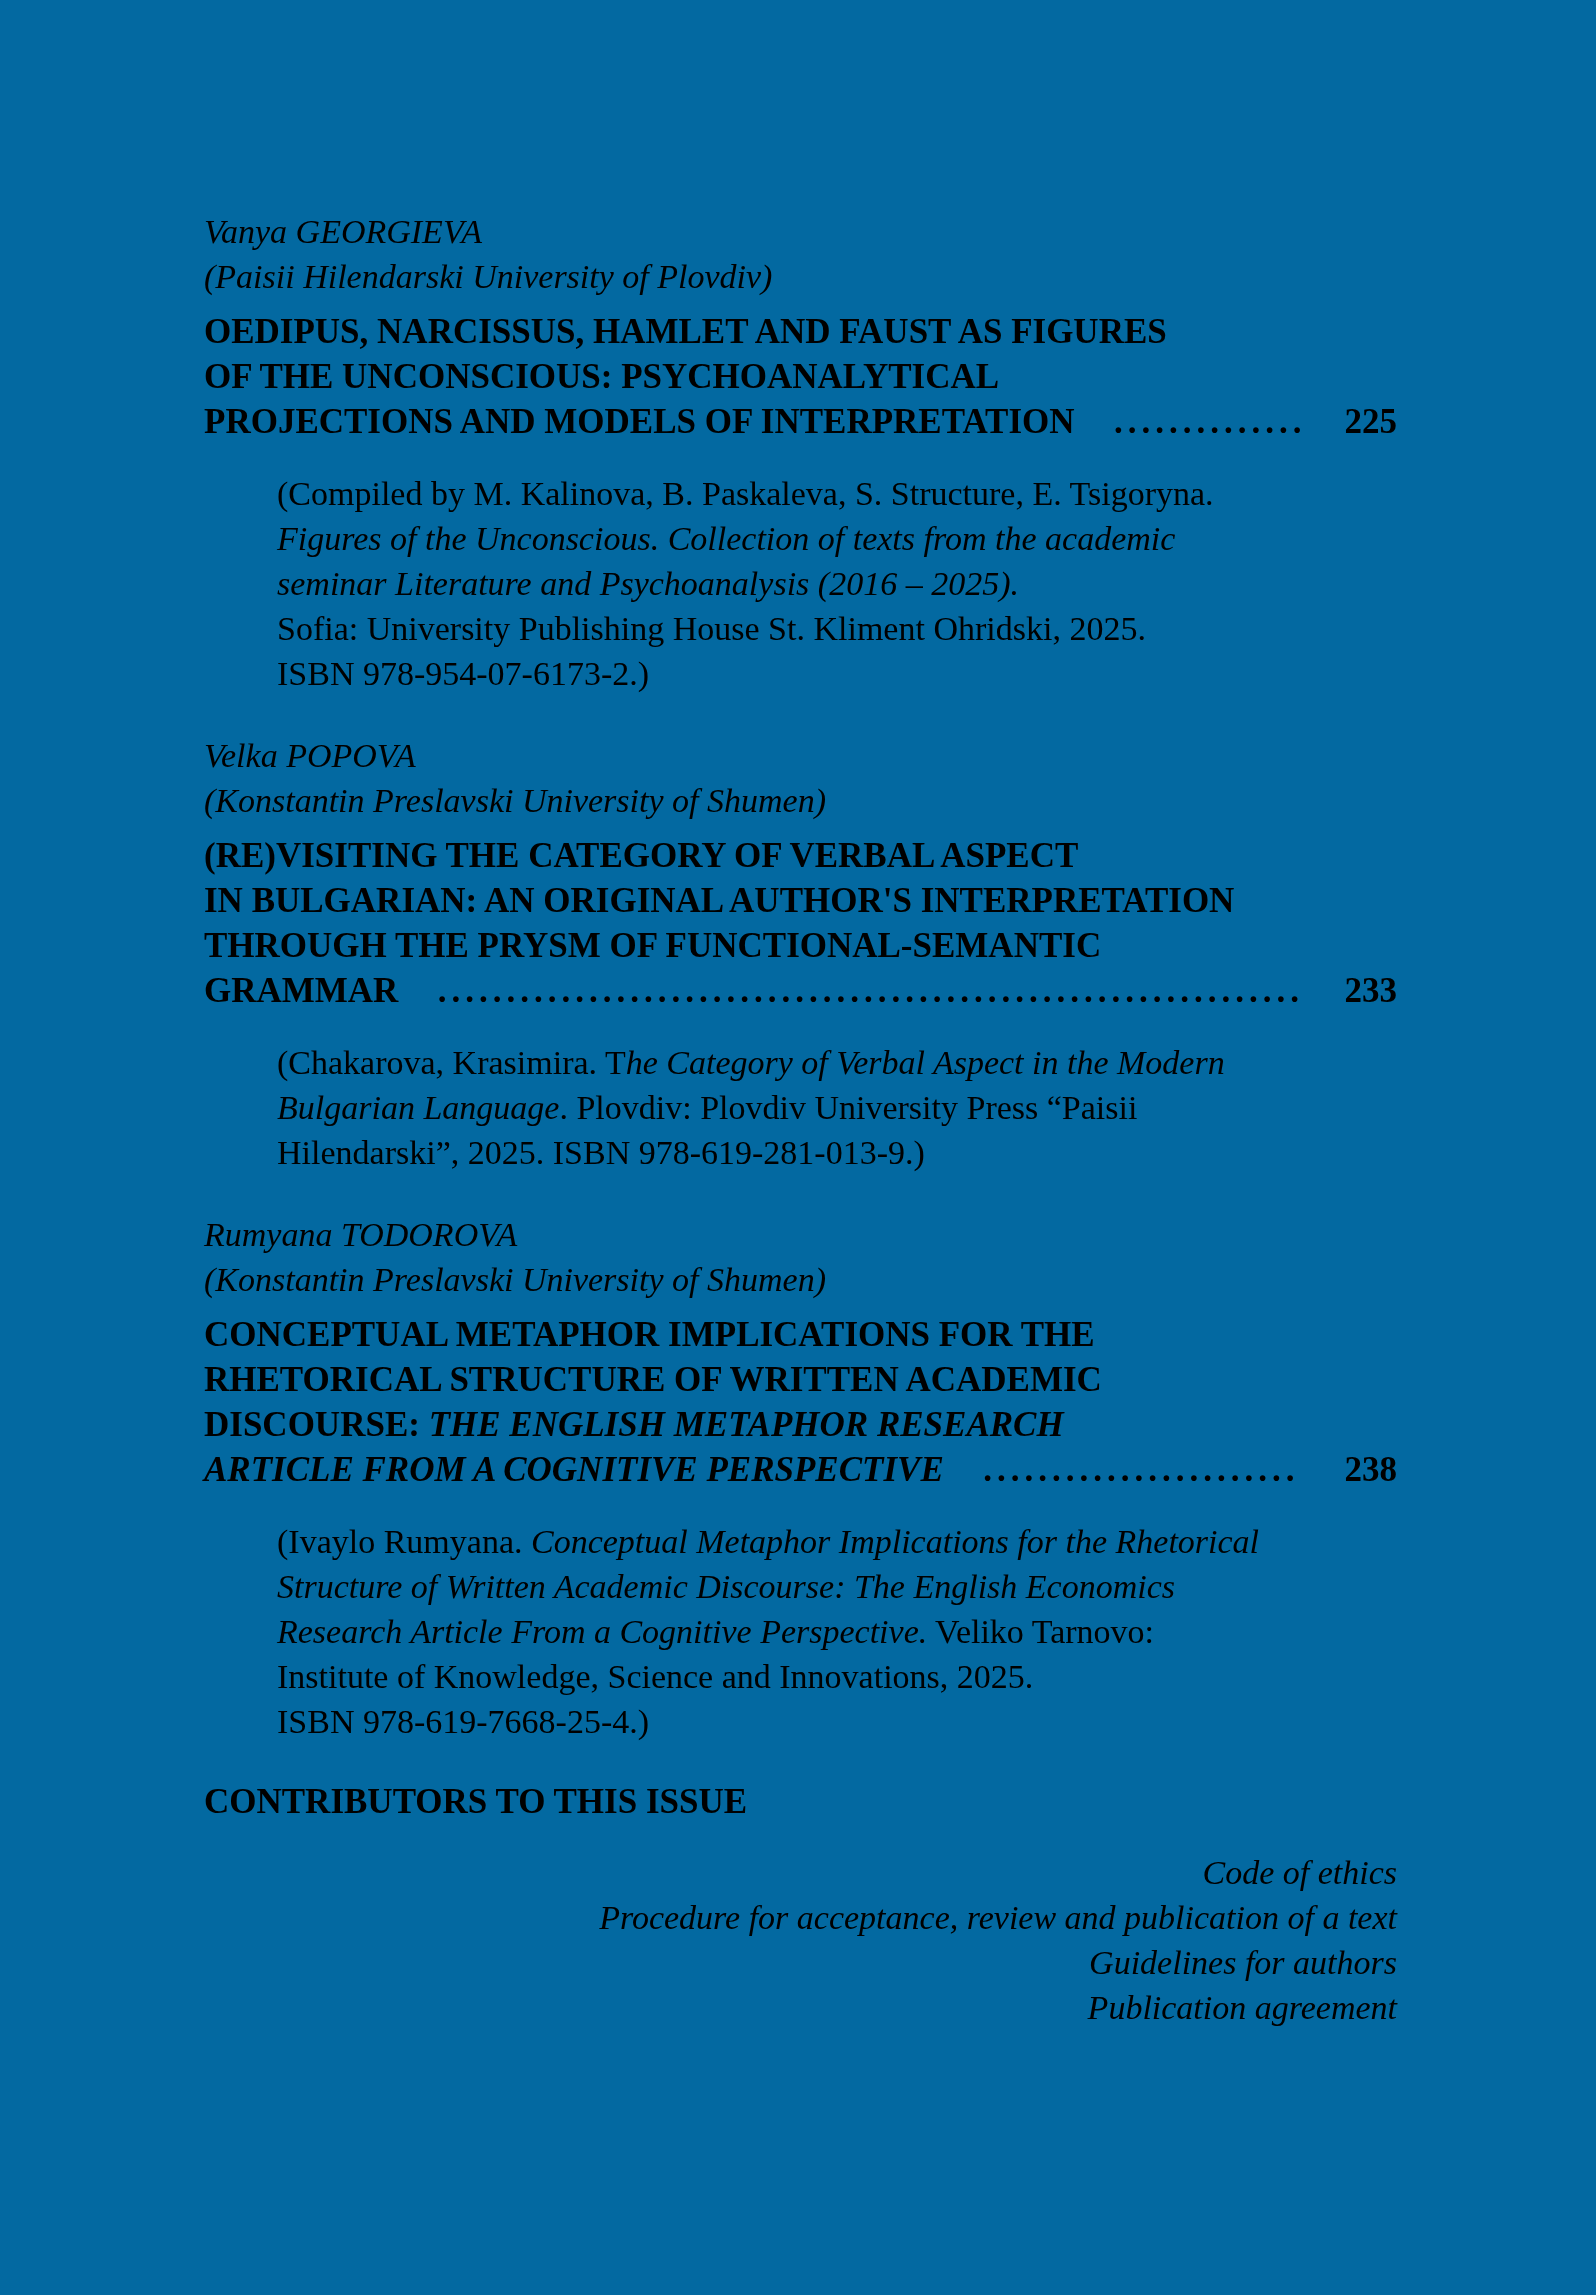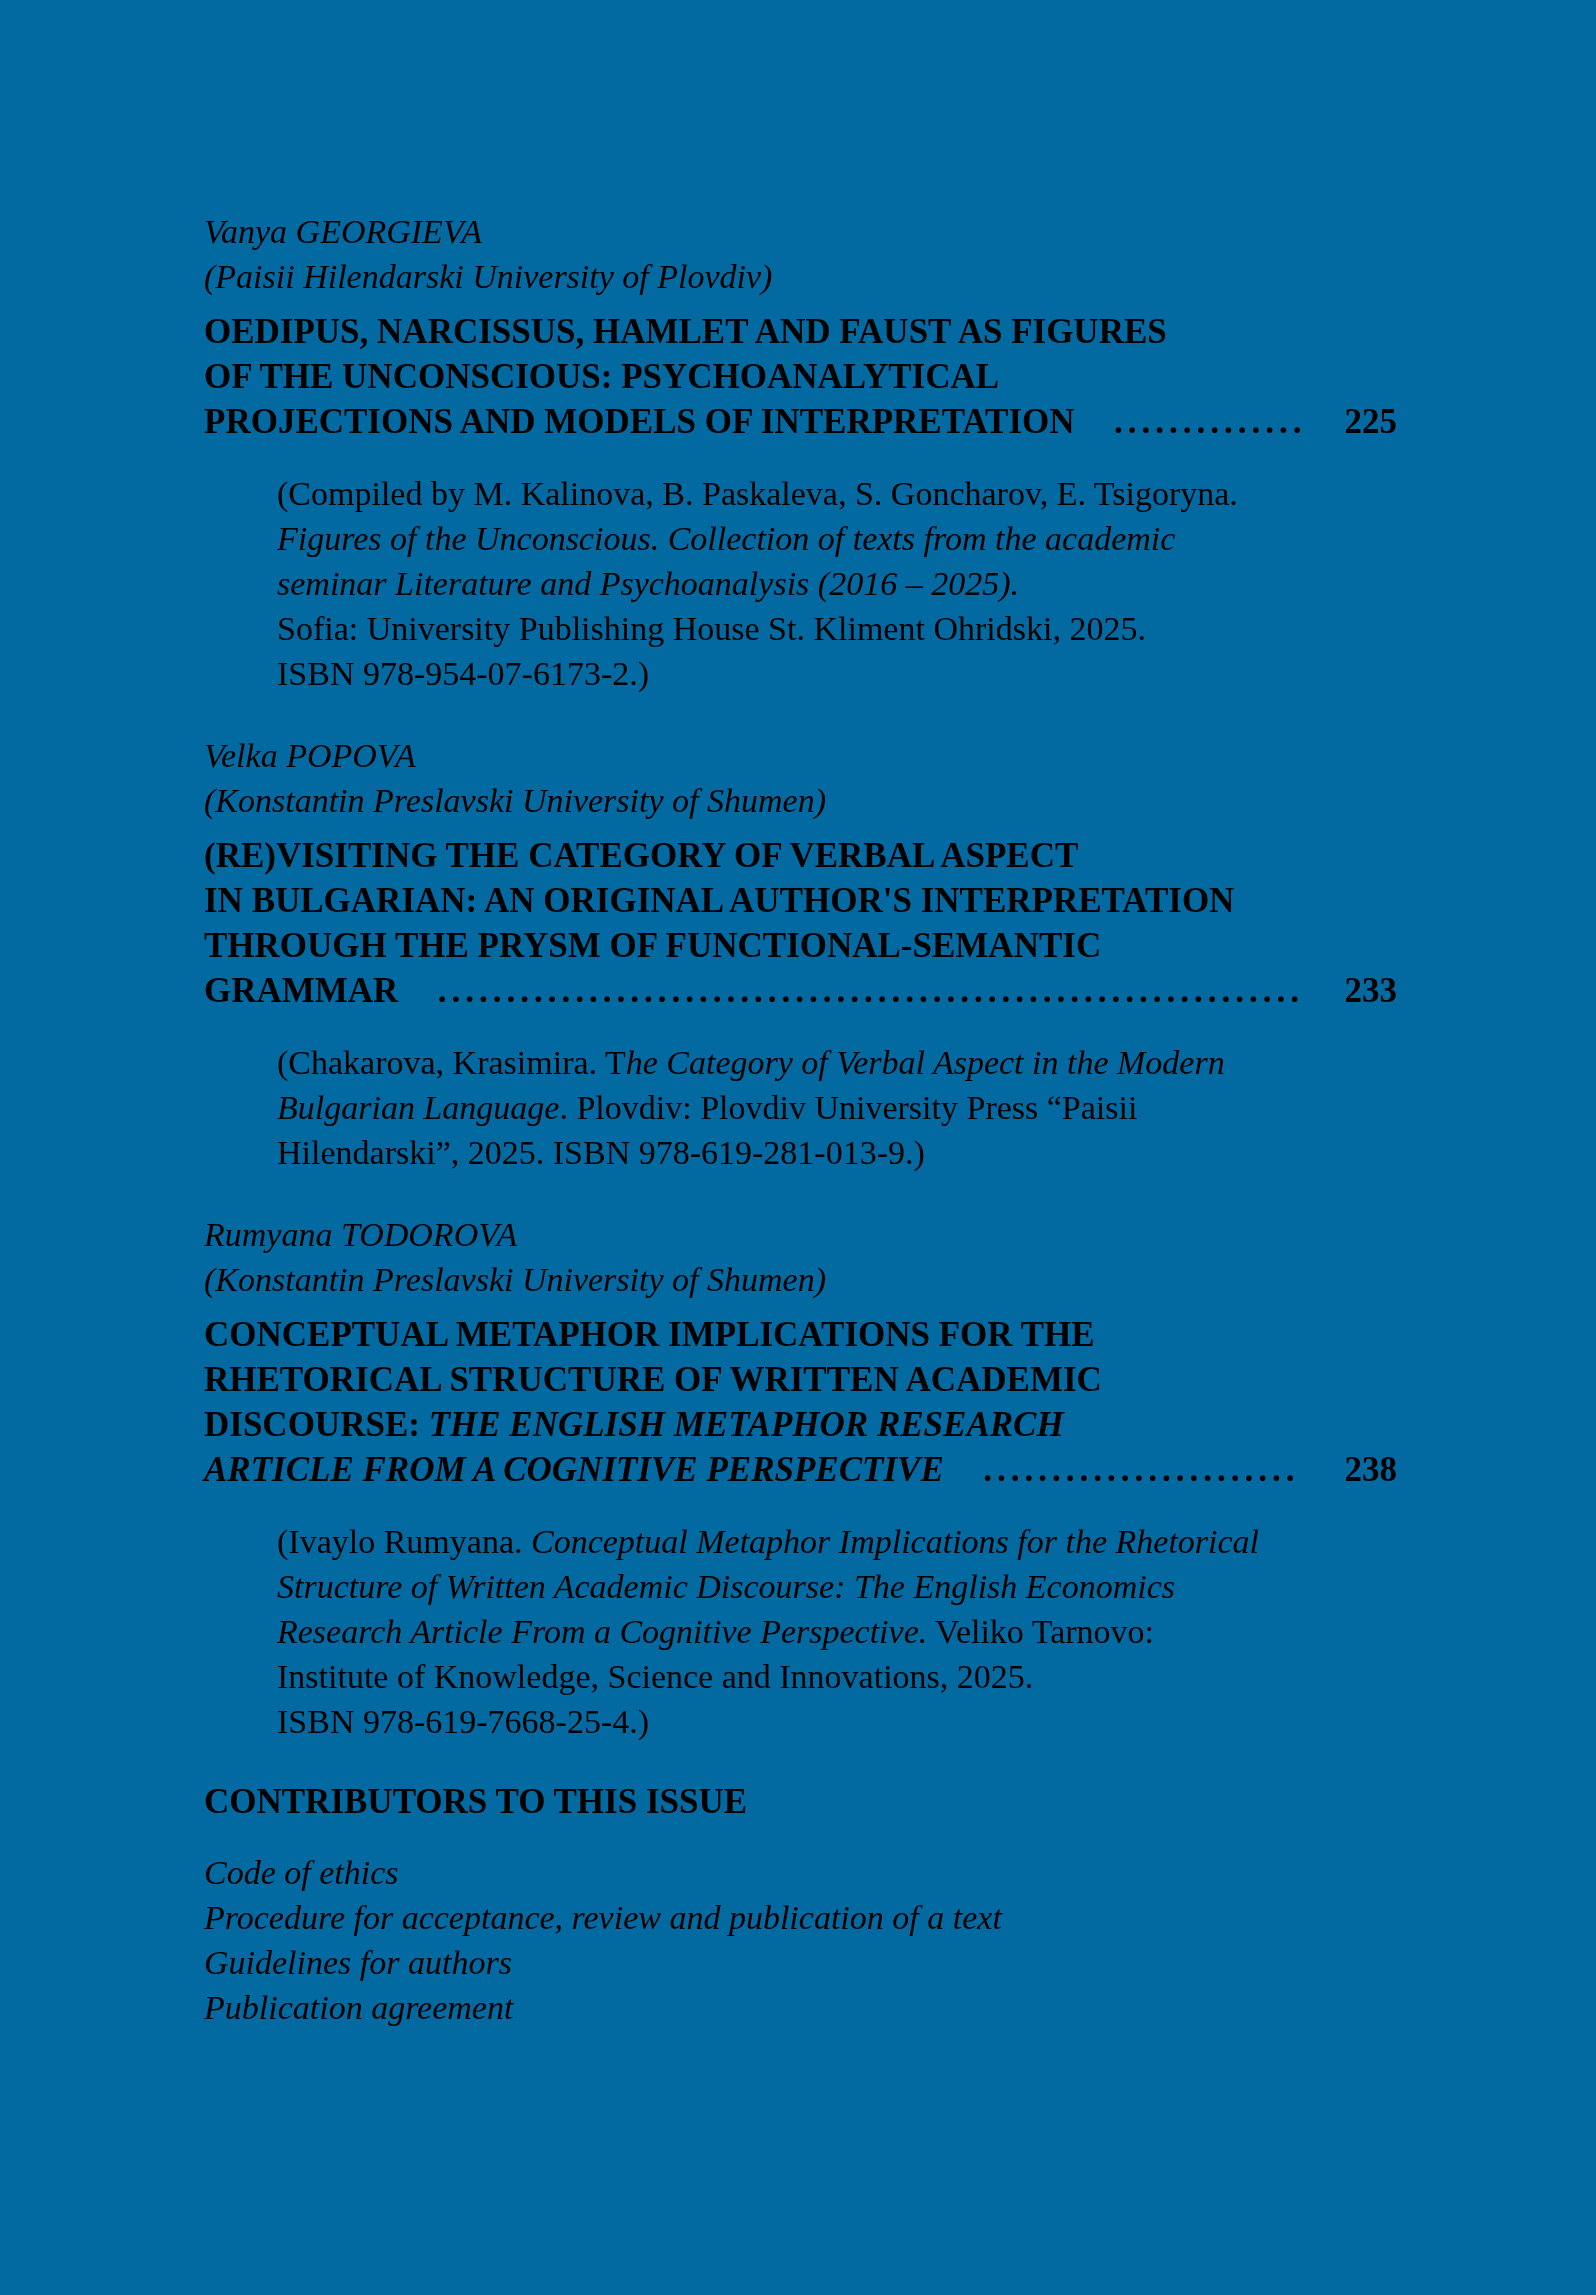--- a/index.html
+++ b/index.html
@@ -65,20 +65,21 @@
   .a-line { white-space: nowrap; }
   .it { font-style: italic; }
   .contrib-heading {
     font-weight: 700;
     font-size: 35px;
     line-height: 45px;
     margin-top: 35px;
   }
   .footer-list {
     margin-top: 26px;
+    text-align: right;
   }
   .footer-item {
     font-style: italic;
     font-size: 34px;
     line-height: 45px;
     white-space: nowrap;
   }
 </style>
 </head>
 <body>
@@ -92,21 +93,21 @@
       <div class="title">
         <div class="t-line">OEDIPUS, NARCISSUS, HAMLET AND FAUST AS FIGURES</div>
         <div class="t-line">OF THE UNCONSCIOUS: PSYCHOANALYTICAL</div>
         <div class="t-last">
           <span class="t-text">PROJECTIONS AND MODELS OF INTERPRETATION</span>
           <span class="leader">........................................................................................................................</span>
           <span class="pnum">225</span>
         </div>
       </div>
       <div class="annotation">
-        <div class="a-line"><span>(Compiled by M. Kalinova, B. Paskaleva, S. Goncharov, E. Tsigoryna.</span></div>
+        <div class="a-line"><span>(Compiled by M. Kalinova, B. Paskaleva, S. Structure, E. Tsigoryna.</span></div>
         <div class="a-line"><span class="it">Figures of the Unconscious. Collection of texts from the academic</span></div>
         <div class="a-line"><span class="it">seminar Literature and Psychoanalysis (2016 – 2025).</span></div>
         <div class="a-line"><span>Sofia: University Publishing House St. Kliment Ohridski, 2025.</span></div>
         <div class="a-line"><span>ISBN 978-954-07-6173-2.)</span></div>
       </div>
     </section>
 
     <section class="entry">
       <div class="author">Velka POPOVA</div>
       <div class="affiliation">(Konstantin Preslavski University of Shumen)</div>

